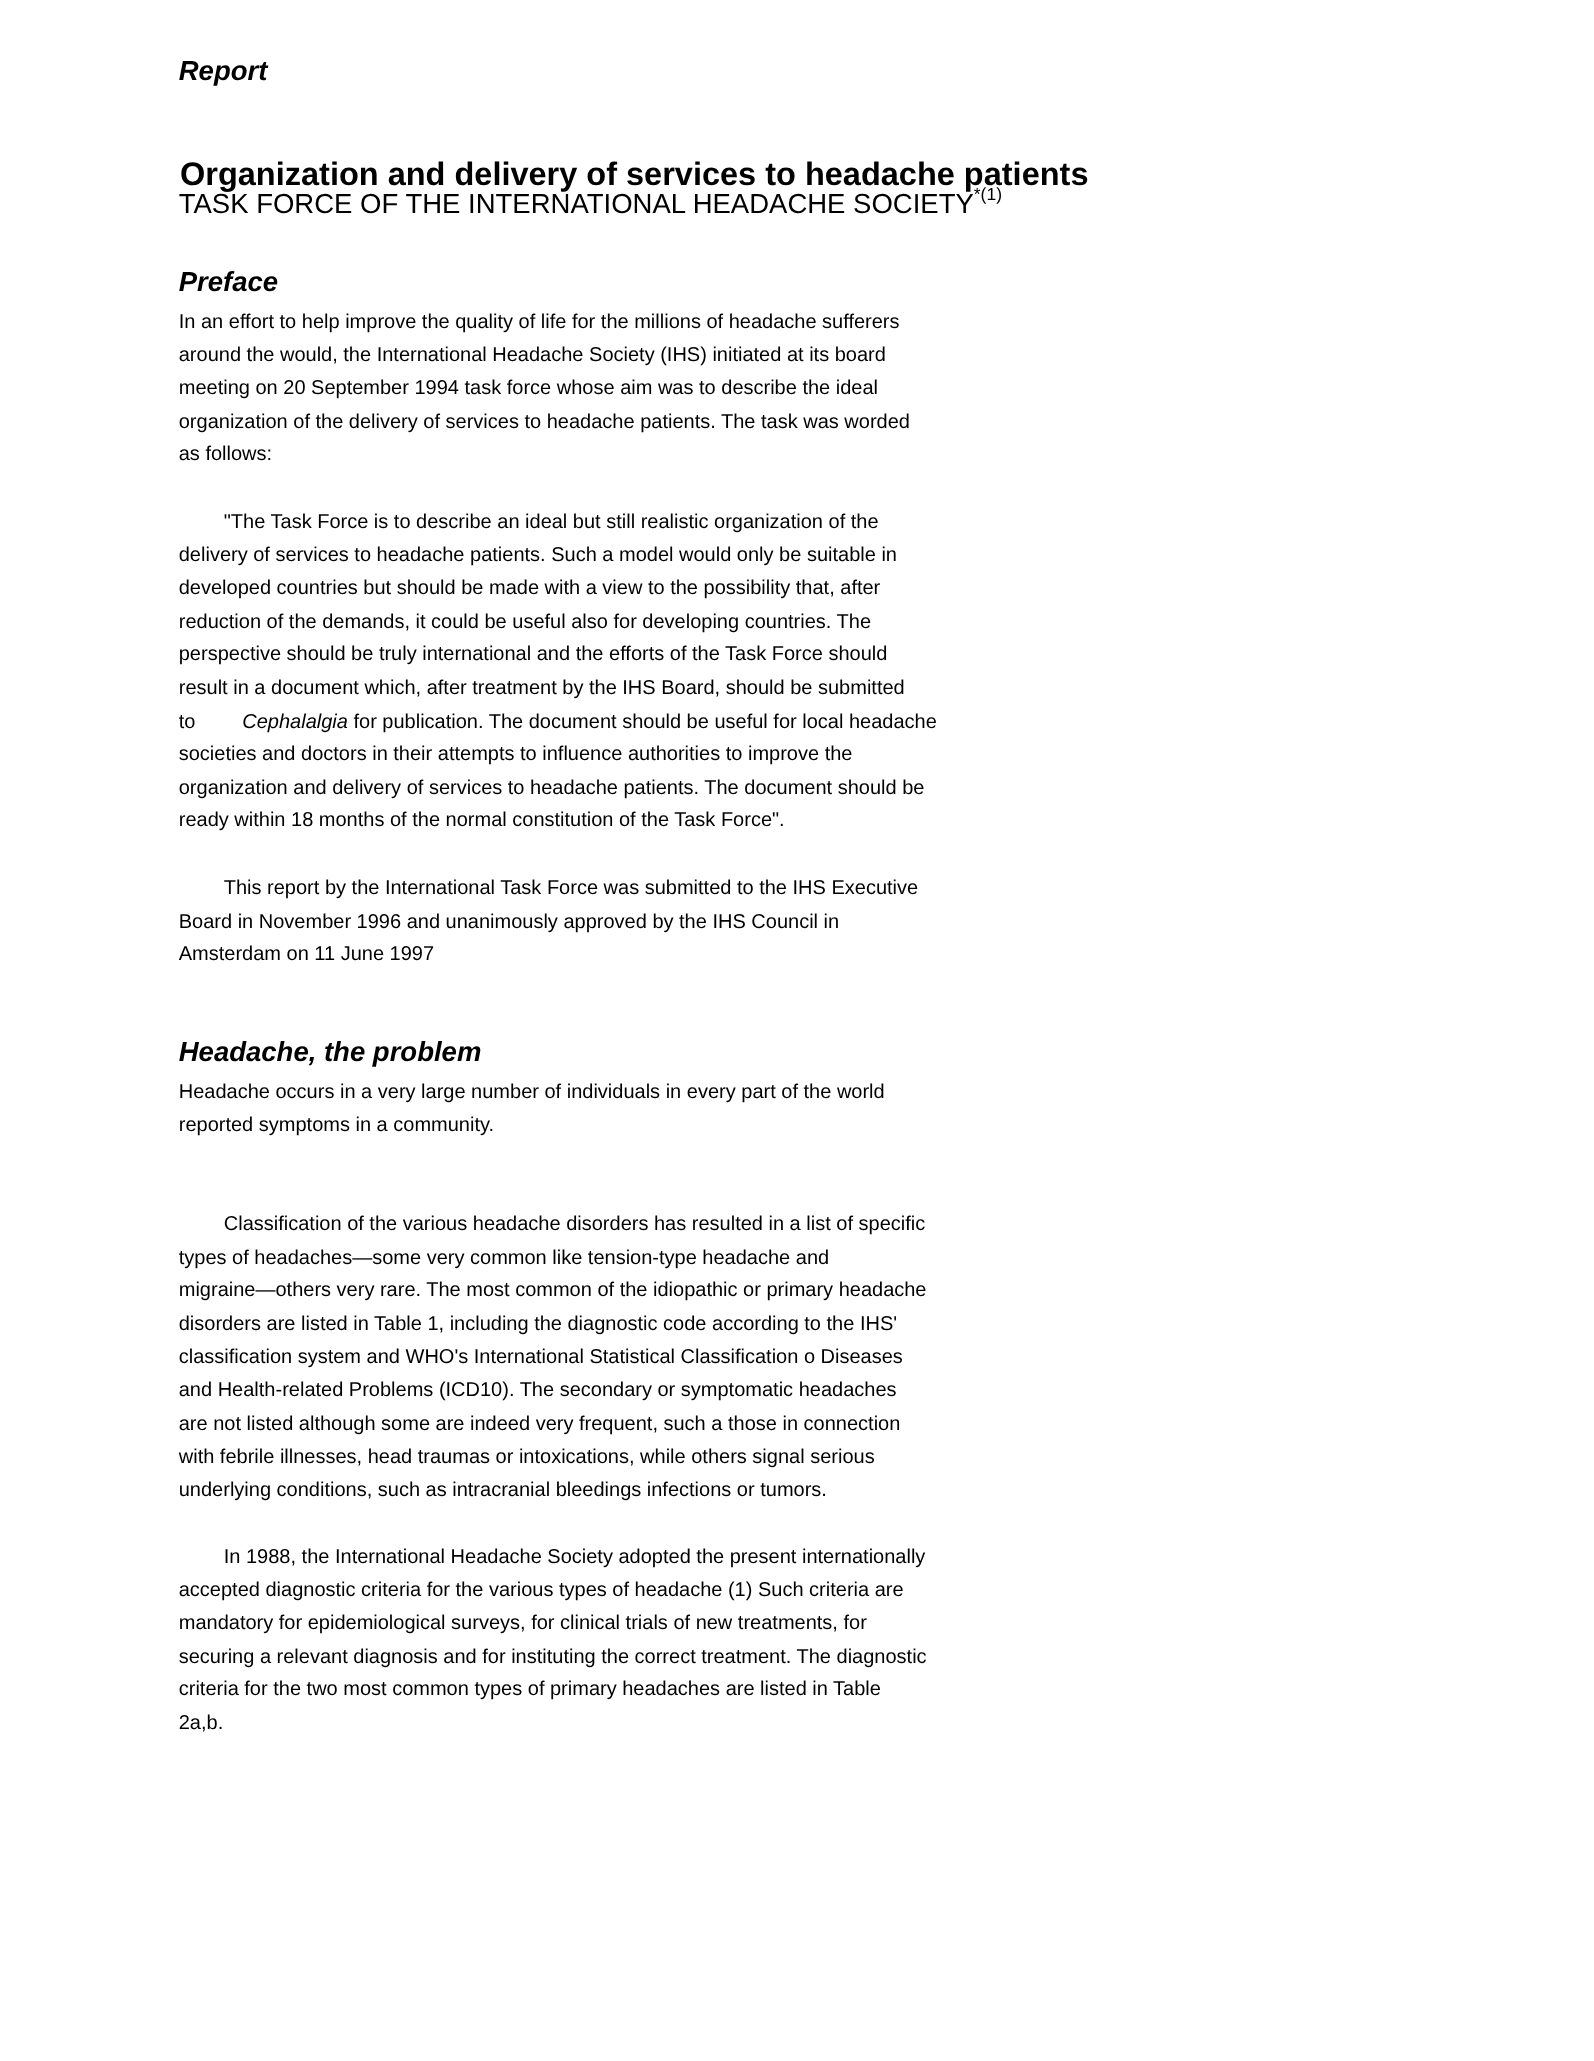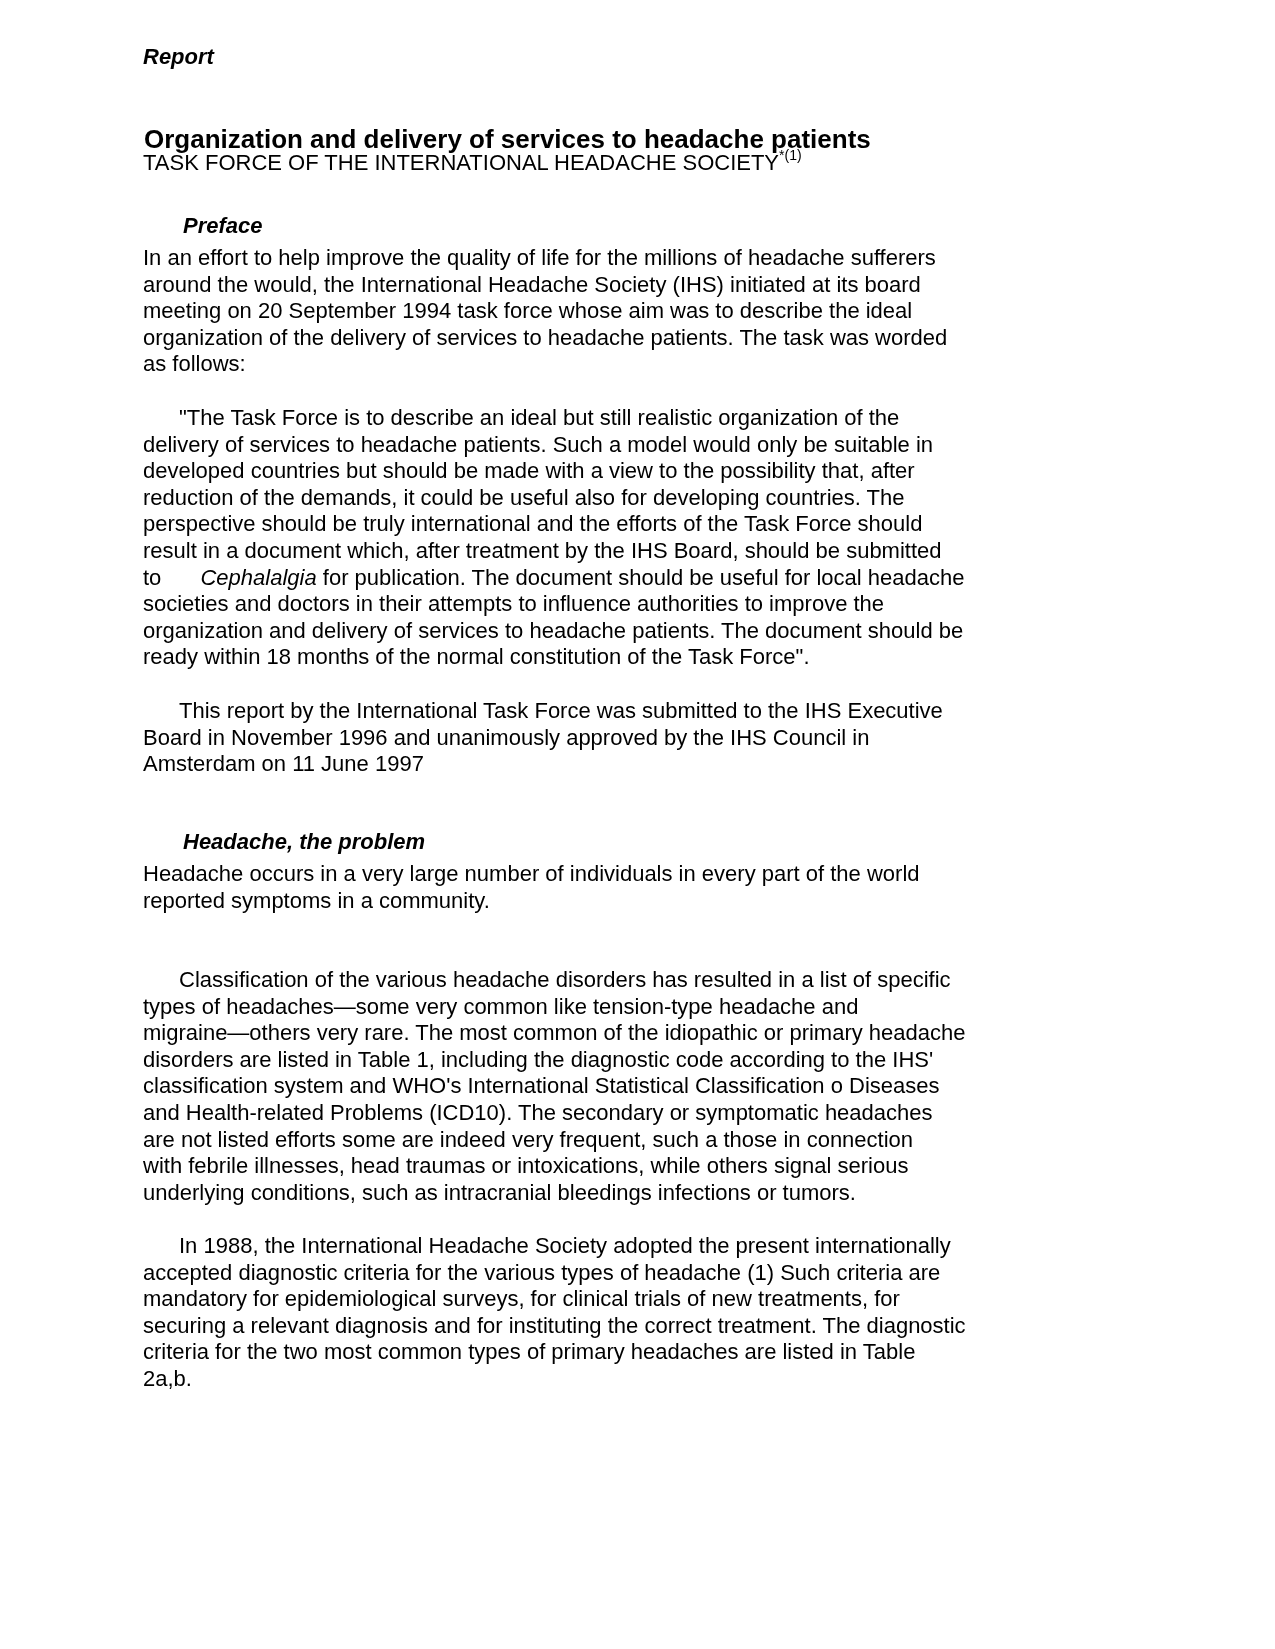--- a/index.html
+++ b/index.html
@@ -1,27 +1,27 @@
 <!DOCTYPE html>
 <html><head>
   <meta charset="utf-8">
   <style>
     html, body { margin: 0; padding: 0; background: #ffffff; }
     body {
       width: 1275px; height: 1649px; position: relative; overflow: hidden;
       font-family: "Liberation Sans", sans-serif; color: #000000;
     }
     .page { position: absolute; left: 143px; top: 0; width: 1000px; }
-    .line { display: block; white-space: nowrap; font-size: 22px; line-height: 26.6px; height: 26.6px; }
+    .line { display: block; white-space: nowrap; font-size: 16px; line-height: 26.6px; height: 26.6px; }
     .indent { padding-left: 36px; }
     .kicker { position: absolute; top: 42px; font-size: 22px; font-weight: bold; font-style: italic; line-height: 30px; white-space: nowrap; }
     .title { position: absolute; top: 121px; font-size: 26px; font-weight: bold; line-height: 34px; white-space: nowrap; }
     .subtitle { position: absolute; top: 148px; font-size: 22px; line-height: 30px; white-space: nowrap; }
     .subtitle sup { font-size: 14px; vertical-align: 10px; line-height: 0; }
-    .heading { position: absolute; font-size: 22px; font-weight: bold; font-style: italic; line-height: 30px; white-space: nowrap; margin-left: 40px; }
+    .heading { position: absolute; font-size: 22px; font-weight: bold; font-style: italic; line-height: 30px; white-space: nowrap; }
     .block { position: absolute; left: 0; }
     em { font-style: italic; margin-left: 33px; }
   </style>
 </head>
 <body>
 
 <div class="page">
 
   <div class="kicker">Report</div>
 
@@ -67,21 +67,21 @@
     <span class="line">reported symptoms in a community.</span>
   </div>
 
   <div class="block" style="top:967px;">
     <span class="line indent">Classification of the various headache disorders has resulted in a list of specific</span>
     <span class="line">types of headaches—some very common like tension-type headache and</span>
     <span class="line">migraine—others very rare. The most common of the idiopathic or primary headache</span>
     <span class="line">disorders are listed in Table 1, including the diagnostic code according to the IHS'</span>
     <span class="line">classification system and WHO's International Statistical Classification o Diseases</span>
     <span class="line">and Health-related Problems (ICD10). The secondary or symptomatic headaches</span>
-    <span class="line">are not listed efforts some are indeed very frequent, such a those in connection</span>
+    <span class="line">are not listed although some are indeed very frequent, such a those in connection</span>
     <span class="line">with febrile illnesses, head traumas or intoxications, while others signal serious</span>
     <span class="line">underlying conditions, such as intracranial bleedings infections or tumors.</span>
   </div>
 
   <div class="block" style="top:1233px;">
     <span class="line indent">In 1988, the International Headache Society adopted the present internationally</span>
     <span class="line">accepted diagnostic criteria for the various types of headache (1) Such criteria are</span>
     <span class="line">mandatory for epidemiological surveys, for clinical trials of new treatments, for</span>
     <span class="line">securing a relevant diagnosis and for instituting the correct treatment. The diagnostic</span>
     <span class="line">criteria for the two most common types of primary headaches are listed in Table</span>

